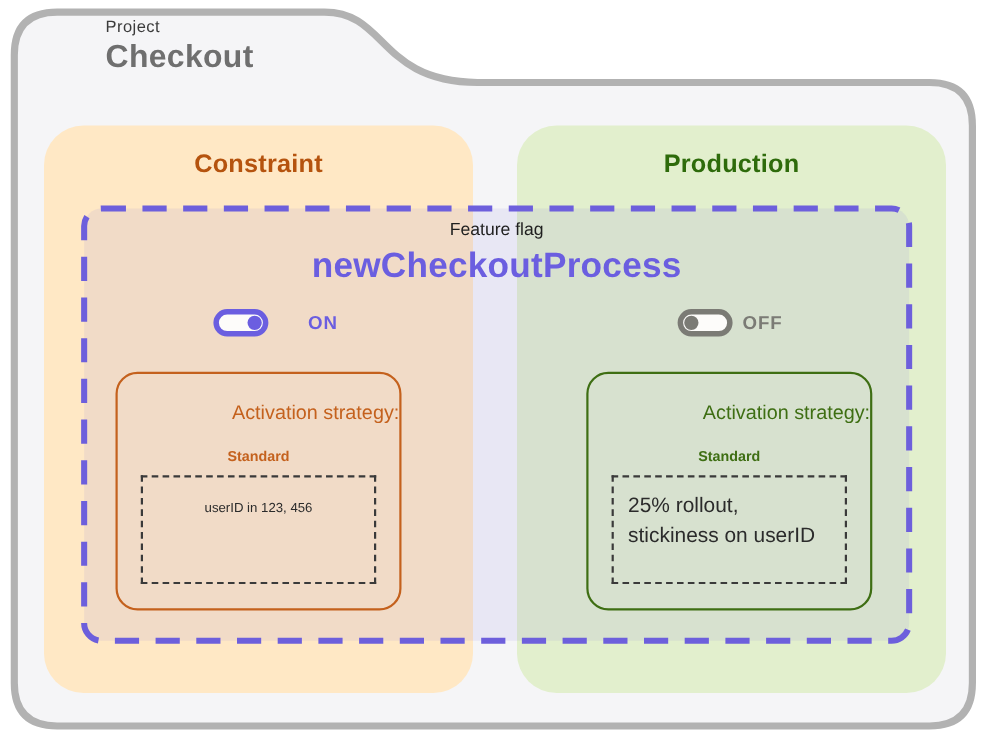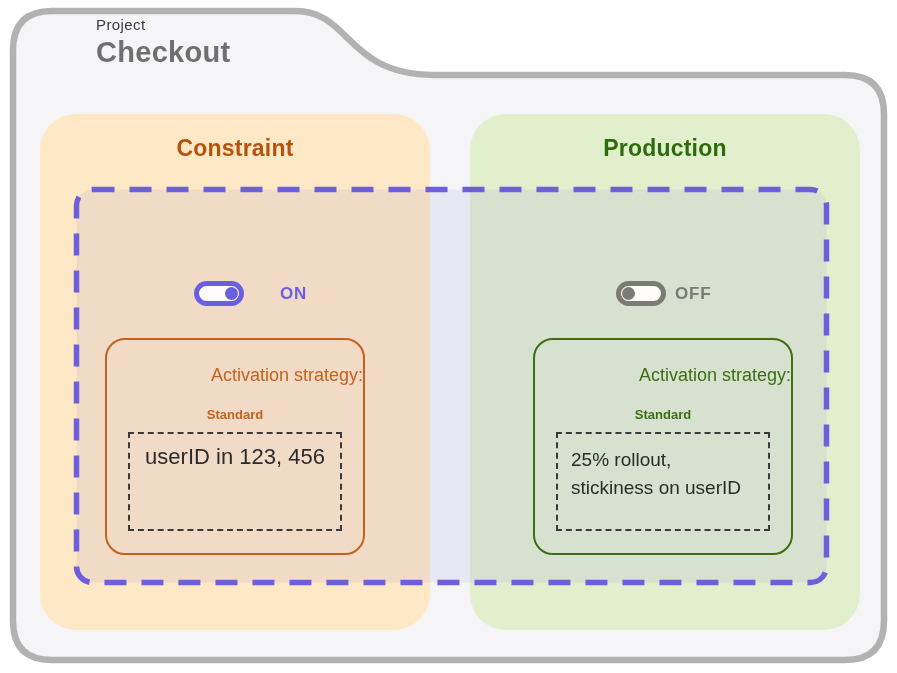--- a/index.html
+++ b/index.html
@@ -57,21 +57,21 @@
   .card.dev{left:105px;border:2px solid var(--dev_card);}
   .card.prod{left:533px;border:2px solid var(--prod_card);}
   .card-heading{text-align:right;margin-top:25px;font-size:18px;}
   .card-name{text-align:center;margin-top:21px;font-size:13px;font-weight:bold;}
   .card.dev .card-heading,.card.dev .card-name{color:var(--dev_card);}
   .card.prod .card-heading,.card.prod .card-name{color:var(--prod_card);}
 
   .dotted{position:absolute;top:92px;left:50%;transform:translateX(-50%);
     width:214px;height:99px;border:2px dashed #3a3a3a;box-sizing:border-box;}
   .dotted .l1{margin-top:17px;font-size:18px;color:var(--dark_text);}
-  .dotted .l2{margin-top:10px;font-size:22px;color:var(--dark_text);}
+  .dotted .l2{margin-top:20px;font-size:12px;color:var(--dark_text);}
   .card.dev .dotted{text-align:center;}
   .card.dev .l1{font-weight:bold;}
   .card.prod .dotted{text-align:left;padding-left:13px;}
   .card.prod .l1{margin-top:15px;font-size:19px;}
   .card.prod .l2{margin-top:6px;font-size:19px;}
 </style>
 </head>
 <body>
 
 <div class="canvas">
@@ -89,20 +89,24 @@
     <div class="panel-header">Constraint</div>
   </div>
   <div class="abs panel prod">
     <div class="panel-header">Production</div>
   </div>
 
   <svg class="layer" viewBox="0 0 897 673" aria-hidden="true">
     <rect x="76.5" y="189.5" width="750" height="393" rx="16" fill="rgba(120,105,225,0.10)" stroke="#6d5fdc" stroke-width="5.5" stroke-dasharray="22 15"></rect>
   </svg>
 
+  <div class="abs flag-text">
+    <div class="flag-kicker">Feature flag</div>
+    <div class="flag-name">newCheckoutProcess</div>
+  </div>
 
   <div class="abs toggle-group on">
     <div class="pill on">
       <div class="knob"></div>
     </div>
     <div class="toggle-label">ON</div>
   </div>
 
   <div class="abs toggle-group off">
     <div class="pill off">

